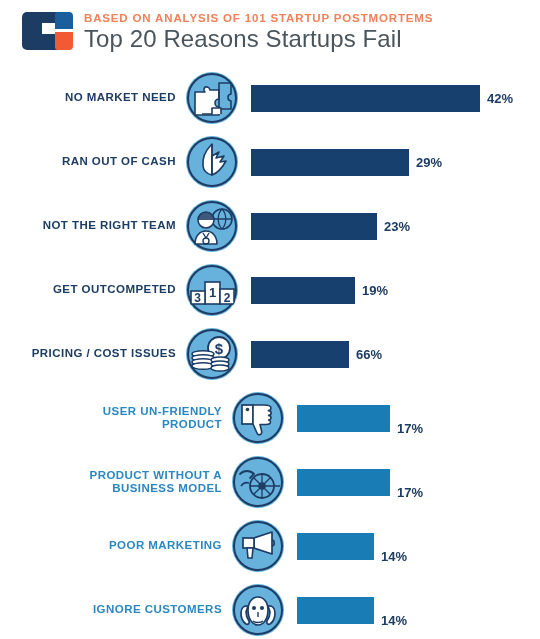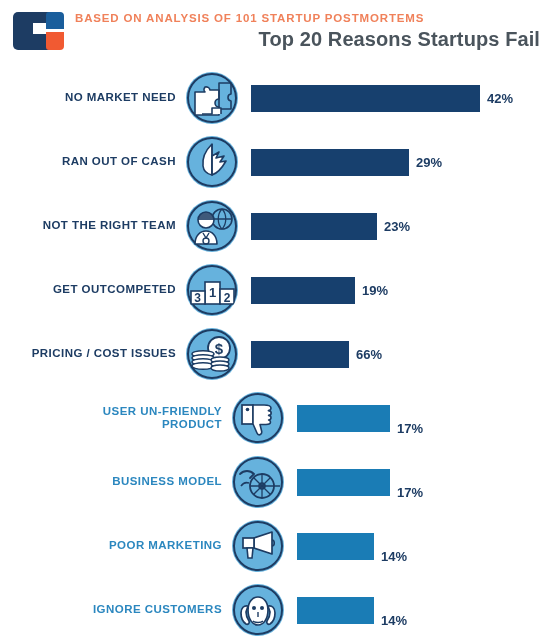--- a/index.html
+++ b/index.html
@@ -11,21 +11,21 @@
     position:relative;
   }
 
   
   #header {
     position:absolute;
     left:0; top:0;
     width:540px; height:62px;
     display:flex;
     align-items:center;
-    padding-left:11px;
+    padding-left:20px;
   }
   #logo {
     width:58px; height:46px;
     position:relative;
     flex:0 0 auto;
     margin-right:6px;
   }
   .logo-c {
     position:absolute;
     left:2px; top:4px;
@@ -57,26 +57,25 @@
   #subtitle {
     color:#f0815a;
     font-size:11.5px;
     font-weight:bold;
     letter-spacing:0.85px;
     line-height:14px;
     white-space:nowrap;
   }
   #title {
     color:#4a545c;
-    font-size:20px;
-    font-weight:bold;
+    font-size:24px;
+    font-weight:normal;
     letter-spacing:0.1px;
     line-height:28px;
     white-space:nowrap;
-    text-align:right;
   }
 
   
   #chart {
     position:absolute;
     left:0; top:66px;
     width:523px; height:577px;
   }
   .row {
     position:relative;
@@ -279,20 +278,21 @@
     </svg>
         </div>
       </div>
       <div class="bar-area">
         <div class="bar" style="width: 93px;"></div>
         <div class="bar-value">17%</div>
       </div>
     </div>
     <div class="row light">
       <div class="row-label">
+        <div>PRODUCT WITHOUT A</div>
         <div>BUSINESS MODEL</div>
       </div>
       <div class="row-icon">
         <div class="icon-circle">
     <svg viewBox="0 0 52 52">
       <circle cx="26" cy="26" r="24" fill="none" stroke="#1d3c63" stroke-width="2"></circle>
       <circle cx="30" cy="30" r="12" fill="none" stroke="#1d3c63" stroke-width="1.8"></circle>
       <circle cx="30" cy="30" r="3" fill="none" stroke="#1d3c63" stroke-width="1.5"></circle>
       <g stroke="#1d3c63" stroke-width="1.3">
         <path d="M30 18 v24 M18 30 h24 M21.5 21.5 l17 17 M38.5 21.5 l-17 17"></path>

